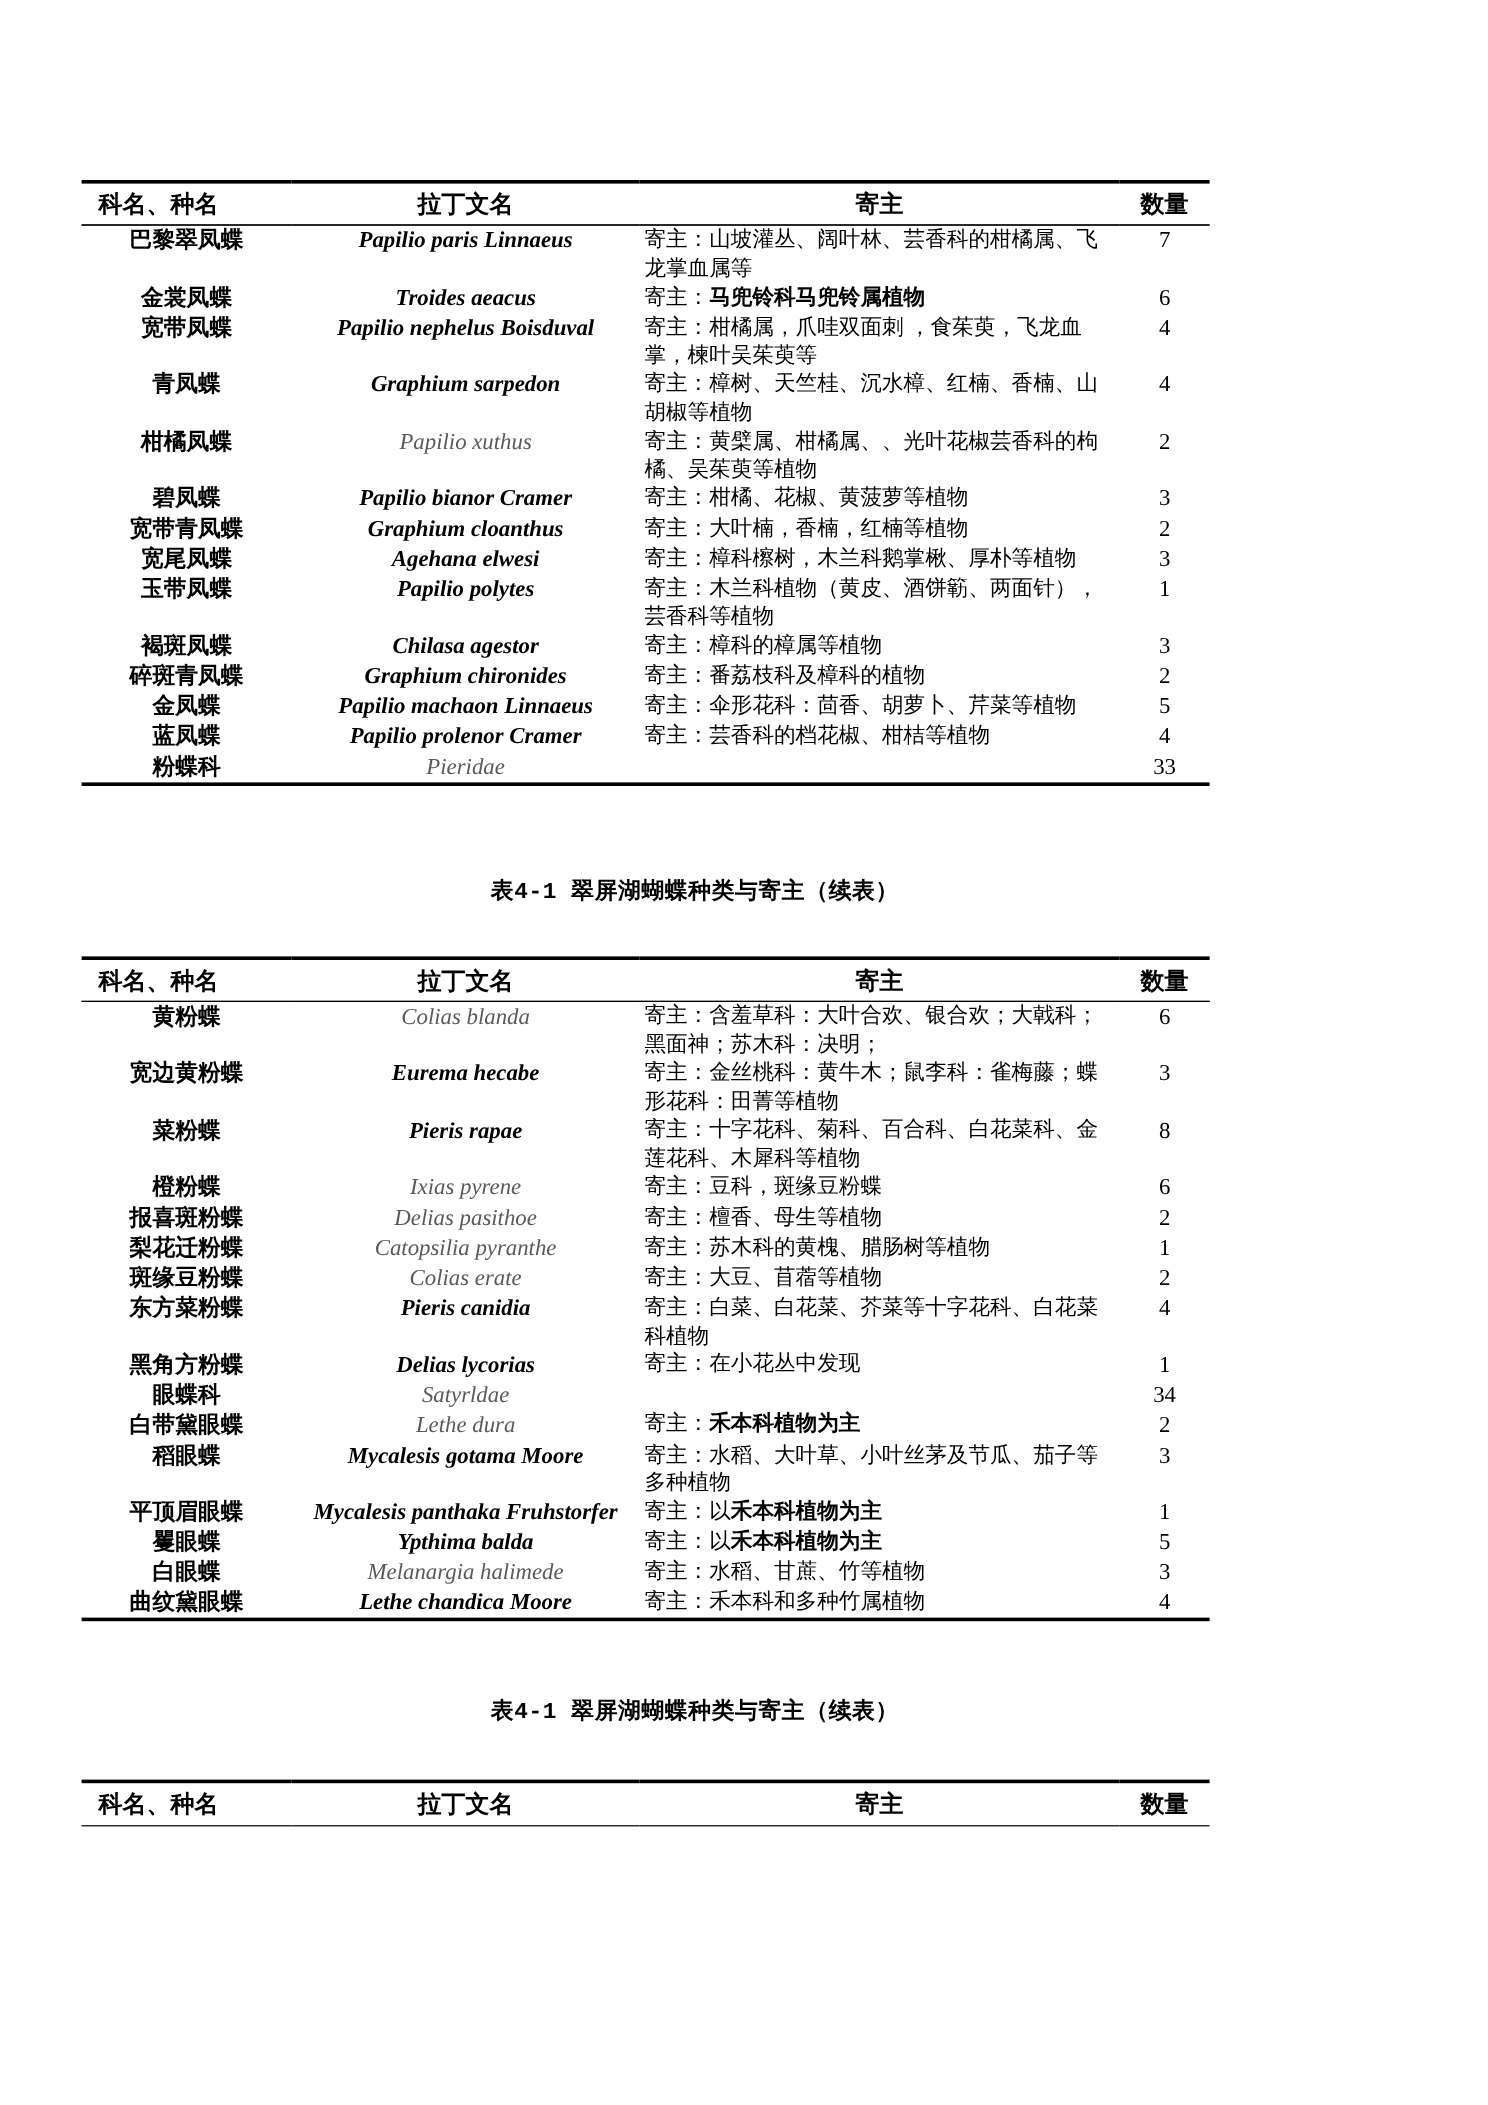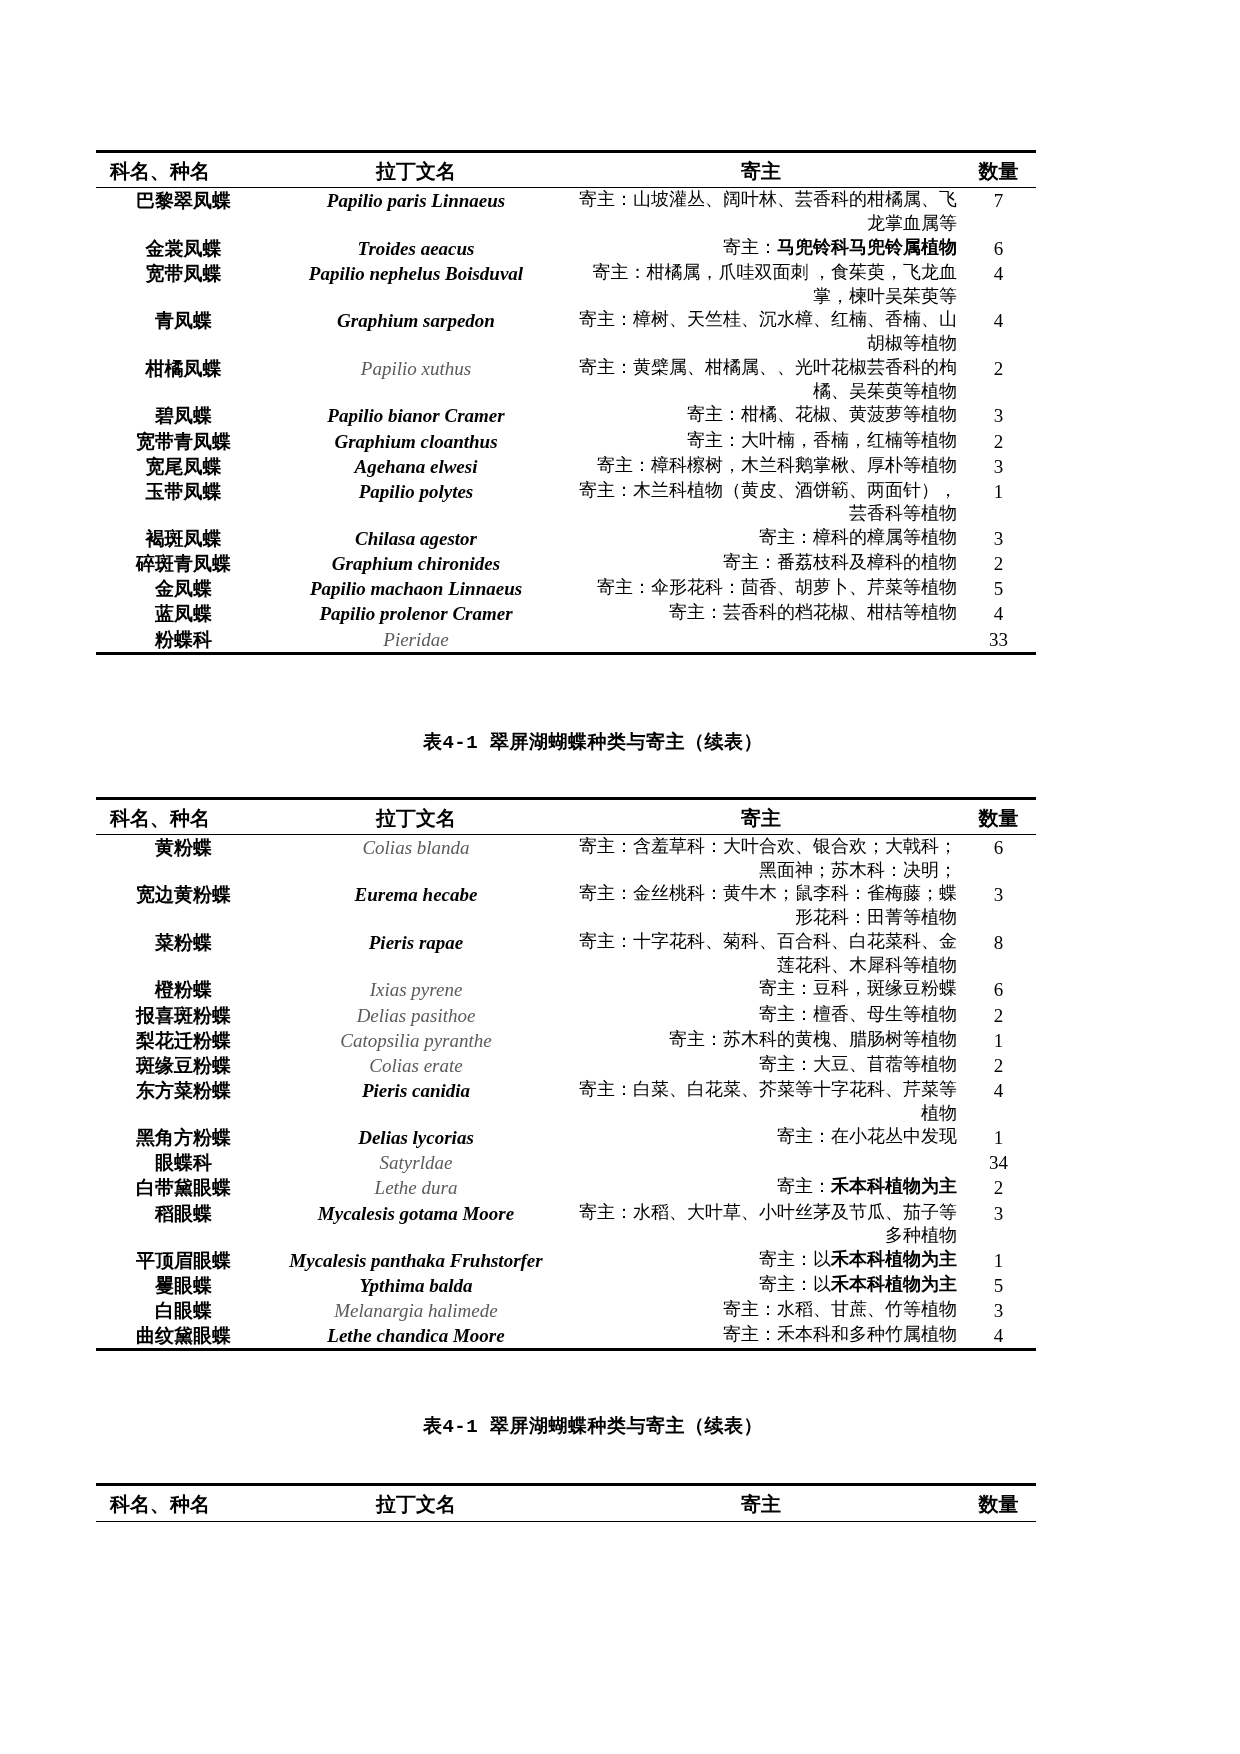--- a/index.html
+++ b/index.html
@@ -15,21 +15,21 @@
     position: relative;
     overflow: hidden;
   }
   .page {
     position: absolute;
     left: 0;
     top: 0;
     width: 1240px;
     height: 1522px;
     box-sizing: border-box;
-    padding: 150px 150px 0 96px;
+    padding: 150px 150px 0 68px;
   }
 
   
   .tbl {
     width: 940px;
     border-collapse: collapse;
     table-layout: fixed;
     font-size: 19px;
   }
   .tbl col.c-name  { width: 175px; }
@@ -74,21 +74,21 @@
     font-size: 19px;
   }
   td.col-latin {
     text-align: center;
     font-style: italic;
     font-size: 19px;
   }
   td.col-latin.bold  { font-weight: bold; }
   td.col-latin.grey  { color: #5a5a5a; font-weight: normal; }
   td.col-host {
-    text-align: right;
+    text-align: left;
     font-size: 18px;
     padding-left: 4px;
     padding-right: 4px;
   }
   td.col-count {
     text-align: center;
     font-size: 19px;
   }
   td.col-host .em {
     font-weight: bold;
@@ -278,21 +278,21 @@
         </tr>
         <tr>
           <td class="col-name">斑缘豆粉蝶</td>
           <td class="col-latin grey">Colias erate</td>
           <td class="col-host">寄主：大豆、苜蓿等植物</td>
           <td class="col-count">2</td>
         </tr>
         <tr>
           <td class="col-name">东方菜粉蝶</td>
           <td class="col-latin bold">Pieris canidia</td>
-          <td class="col-host">寄主：白菜、白花菜、芥菜等十字花科、芹菜等植物</td>
+          <td class="col-host">寄主：白菜、白花菜、芥菜等十字花科、白花菜科植物</td>
           <td class="col-count">4</td>
         </tr>
         <tr>
           <td class="col-name">黑角方粉蝶</td>
           <td class="col-latin bold">Delias lycorias</td>
           <td class="col-host">寄主：在小花丛中发现</td>
           <td class="col-count">1</td>
         </tr>
         <tr class="family-row">
           <td class="col-name">眼蝶科</td>

